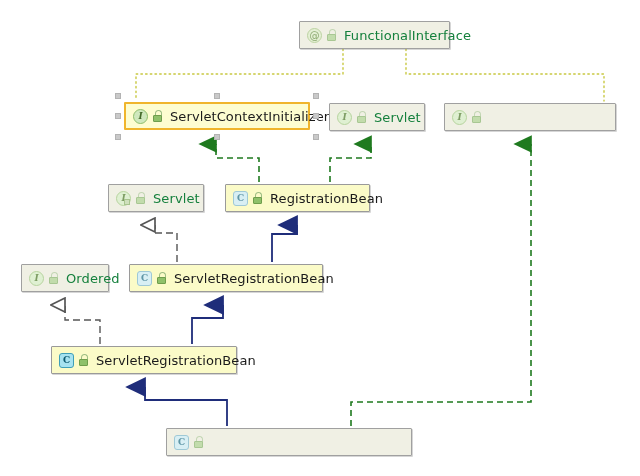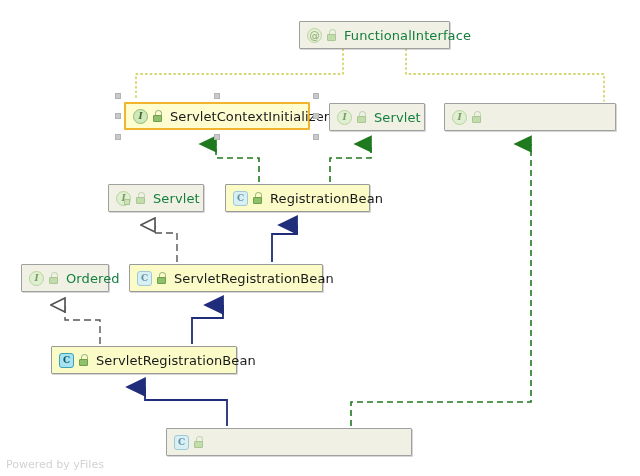--- a/index.html
+++ b/index.html
@@ -354,15 +354,14 @@
     <span class="icon-type icon-class">
       <span class="disc"></span>
         <span class="glyph">C</span>
     </span>
     <span class="icon-lock faded">
       <span class="shackle"></span>
         <span class="body"></span>
     </span>
   </div>
 
-  <div id="watermark">Powered by yFiles</div>
 
 </div>
 
 </body></html>

